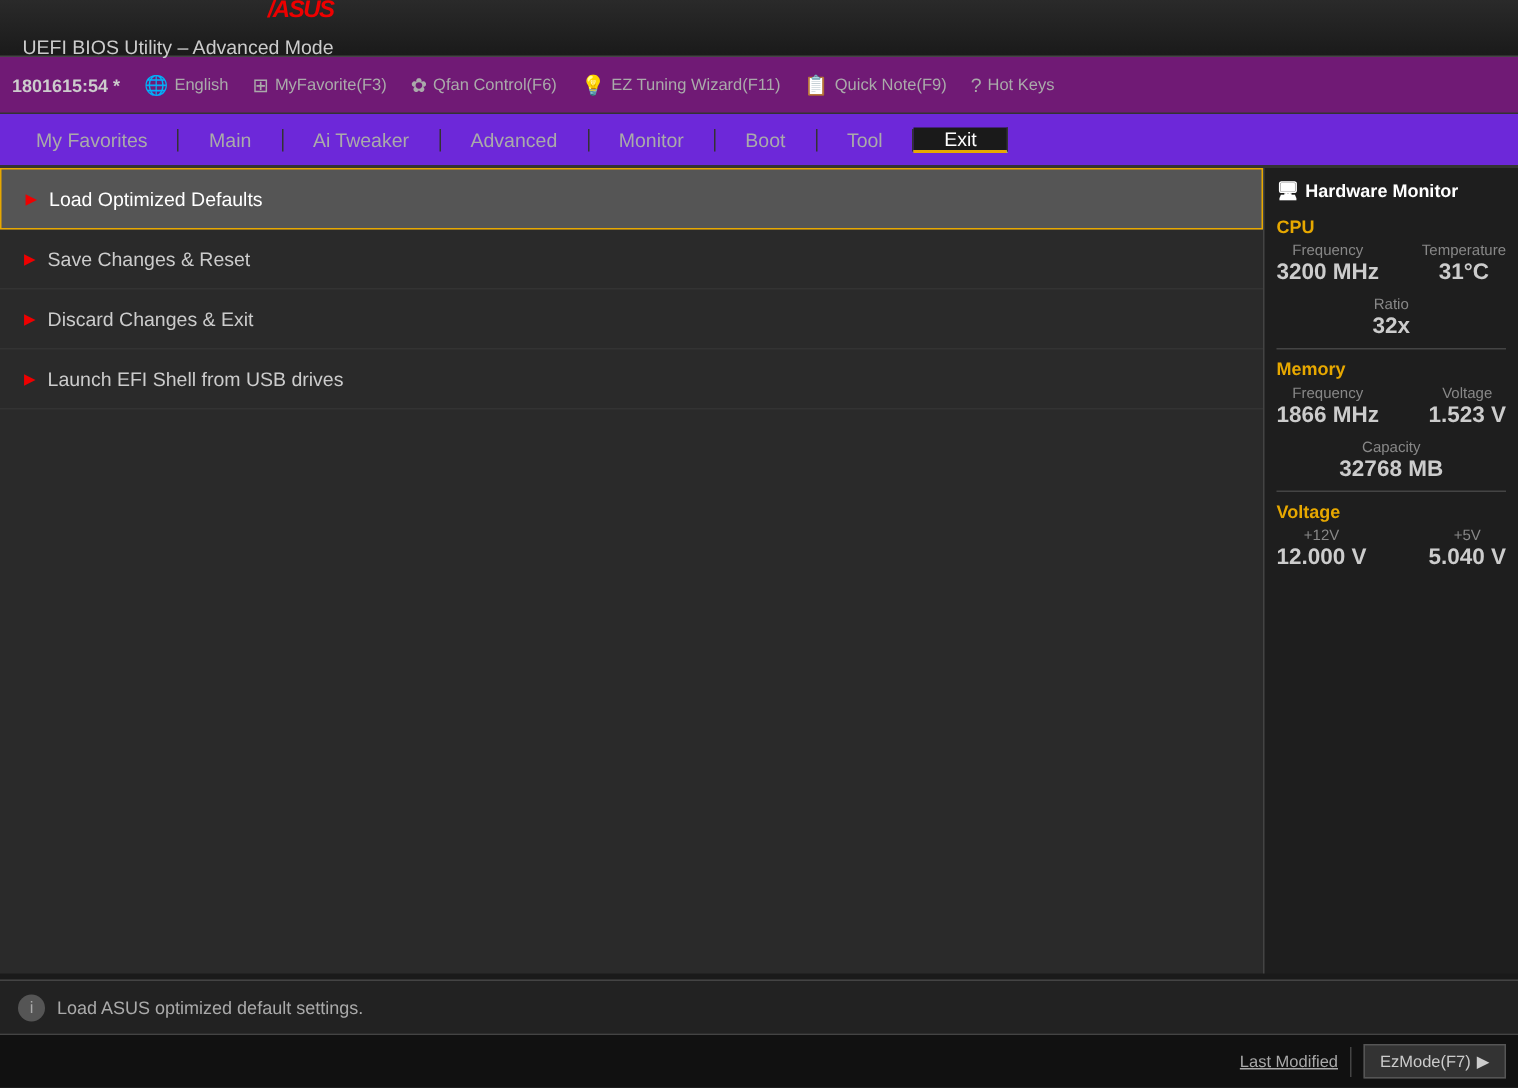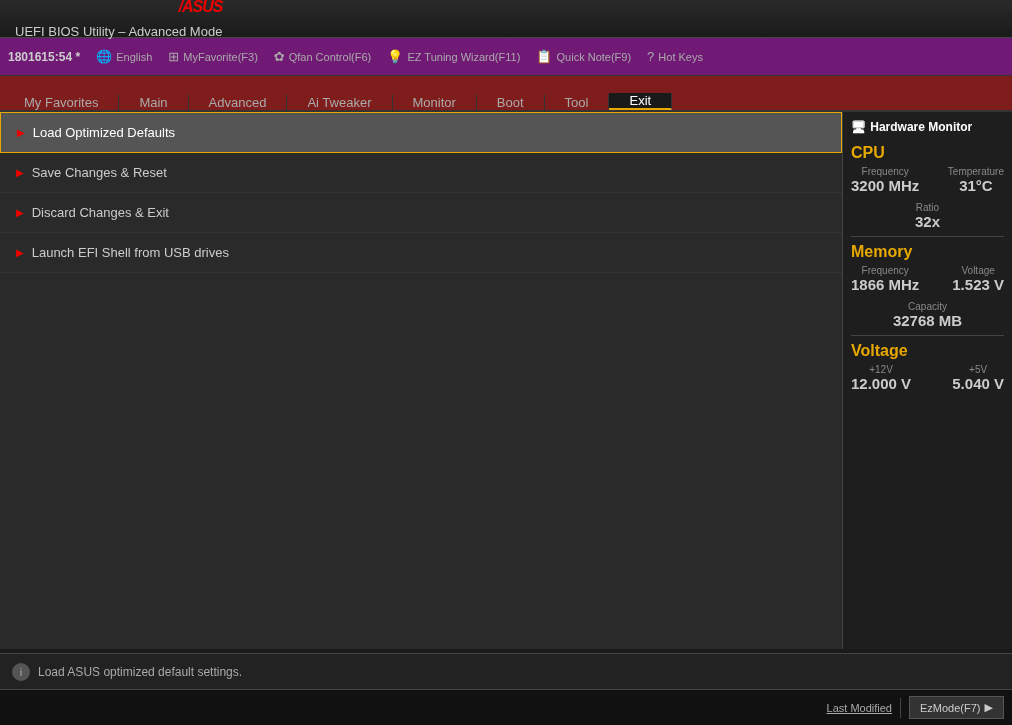--- a/index.html
+++ b/index.html
@@ -63,24 +63,24 @@
       font-size: 13px;
     }
     .time-display {
       color: #ccc;
       font-size: 12px;
       font-weight: bold;
     }
 
     
     .nav-tabs {
-      background: #7f1d1d;
+      background: #6d28d9;
       height: 36px;
       display: flex;
-      align-items: flex-end;
+      align-items: center;
       border-bottom: 2px solid #333;
       padding-left: 4px;
     }
     .nav-tab {
       padding: 0 20px;
       display: flex;
       align-items: center;
       color: #aaa;
       font-size: 13px;
       cursor: pointer;
@@ -147,21 +147,21 @@
       color: #fff;
       font-size: 12px;
       font-weight: bold;
       margin-bottom: 10px;
       display: flex;
       align-items: center;
       gap: 4px;
     }
     .hw-section-title {
       color: #e7a800;
-      font-size: 16px;
+      font-size: 12px;
       font-weight: bold;
       margin: 6px 0 4px 0;
     }
     .hw-divider {
       border: none;
       border-top: 1px solid #444;
       margin: 6px 0;
     }
     .hw-row {
       display: flex;
@@ -289,24 +289,24 @@
 </div>
 
 <div class="nav-tabs">
   <div class="nav-tab">
     <span>My Favorites</span>
   </div>
   <div class="nav-tab">
     <span>Main</span>
   </div>
   <div class="nav-tab">
+    <span>Ai Tweaker</span>
+  </div>
+  <div class="nav-tab">
     <span>Advanced</span>
-  </div>
-  <div class="nav-tab">
-    <span>Ai Tweaker</span>
   </div>
   <div class="nav-tab">
     <span>Monitor</span>
   </div>
   <div class="nav-tab">
     <span>Boot</span>
   </div>
   <div class="nav-tab">
     <span>Tool</span>
   </div>

